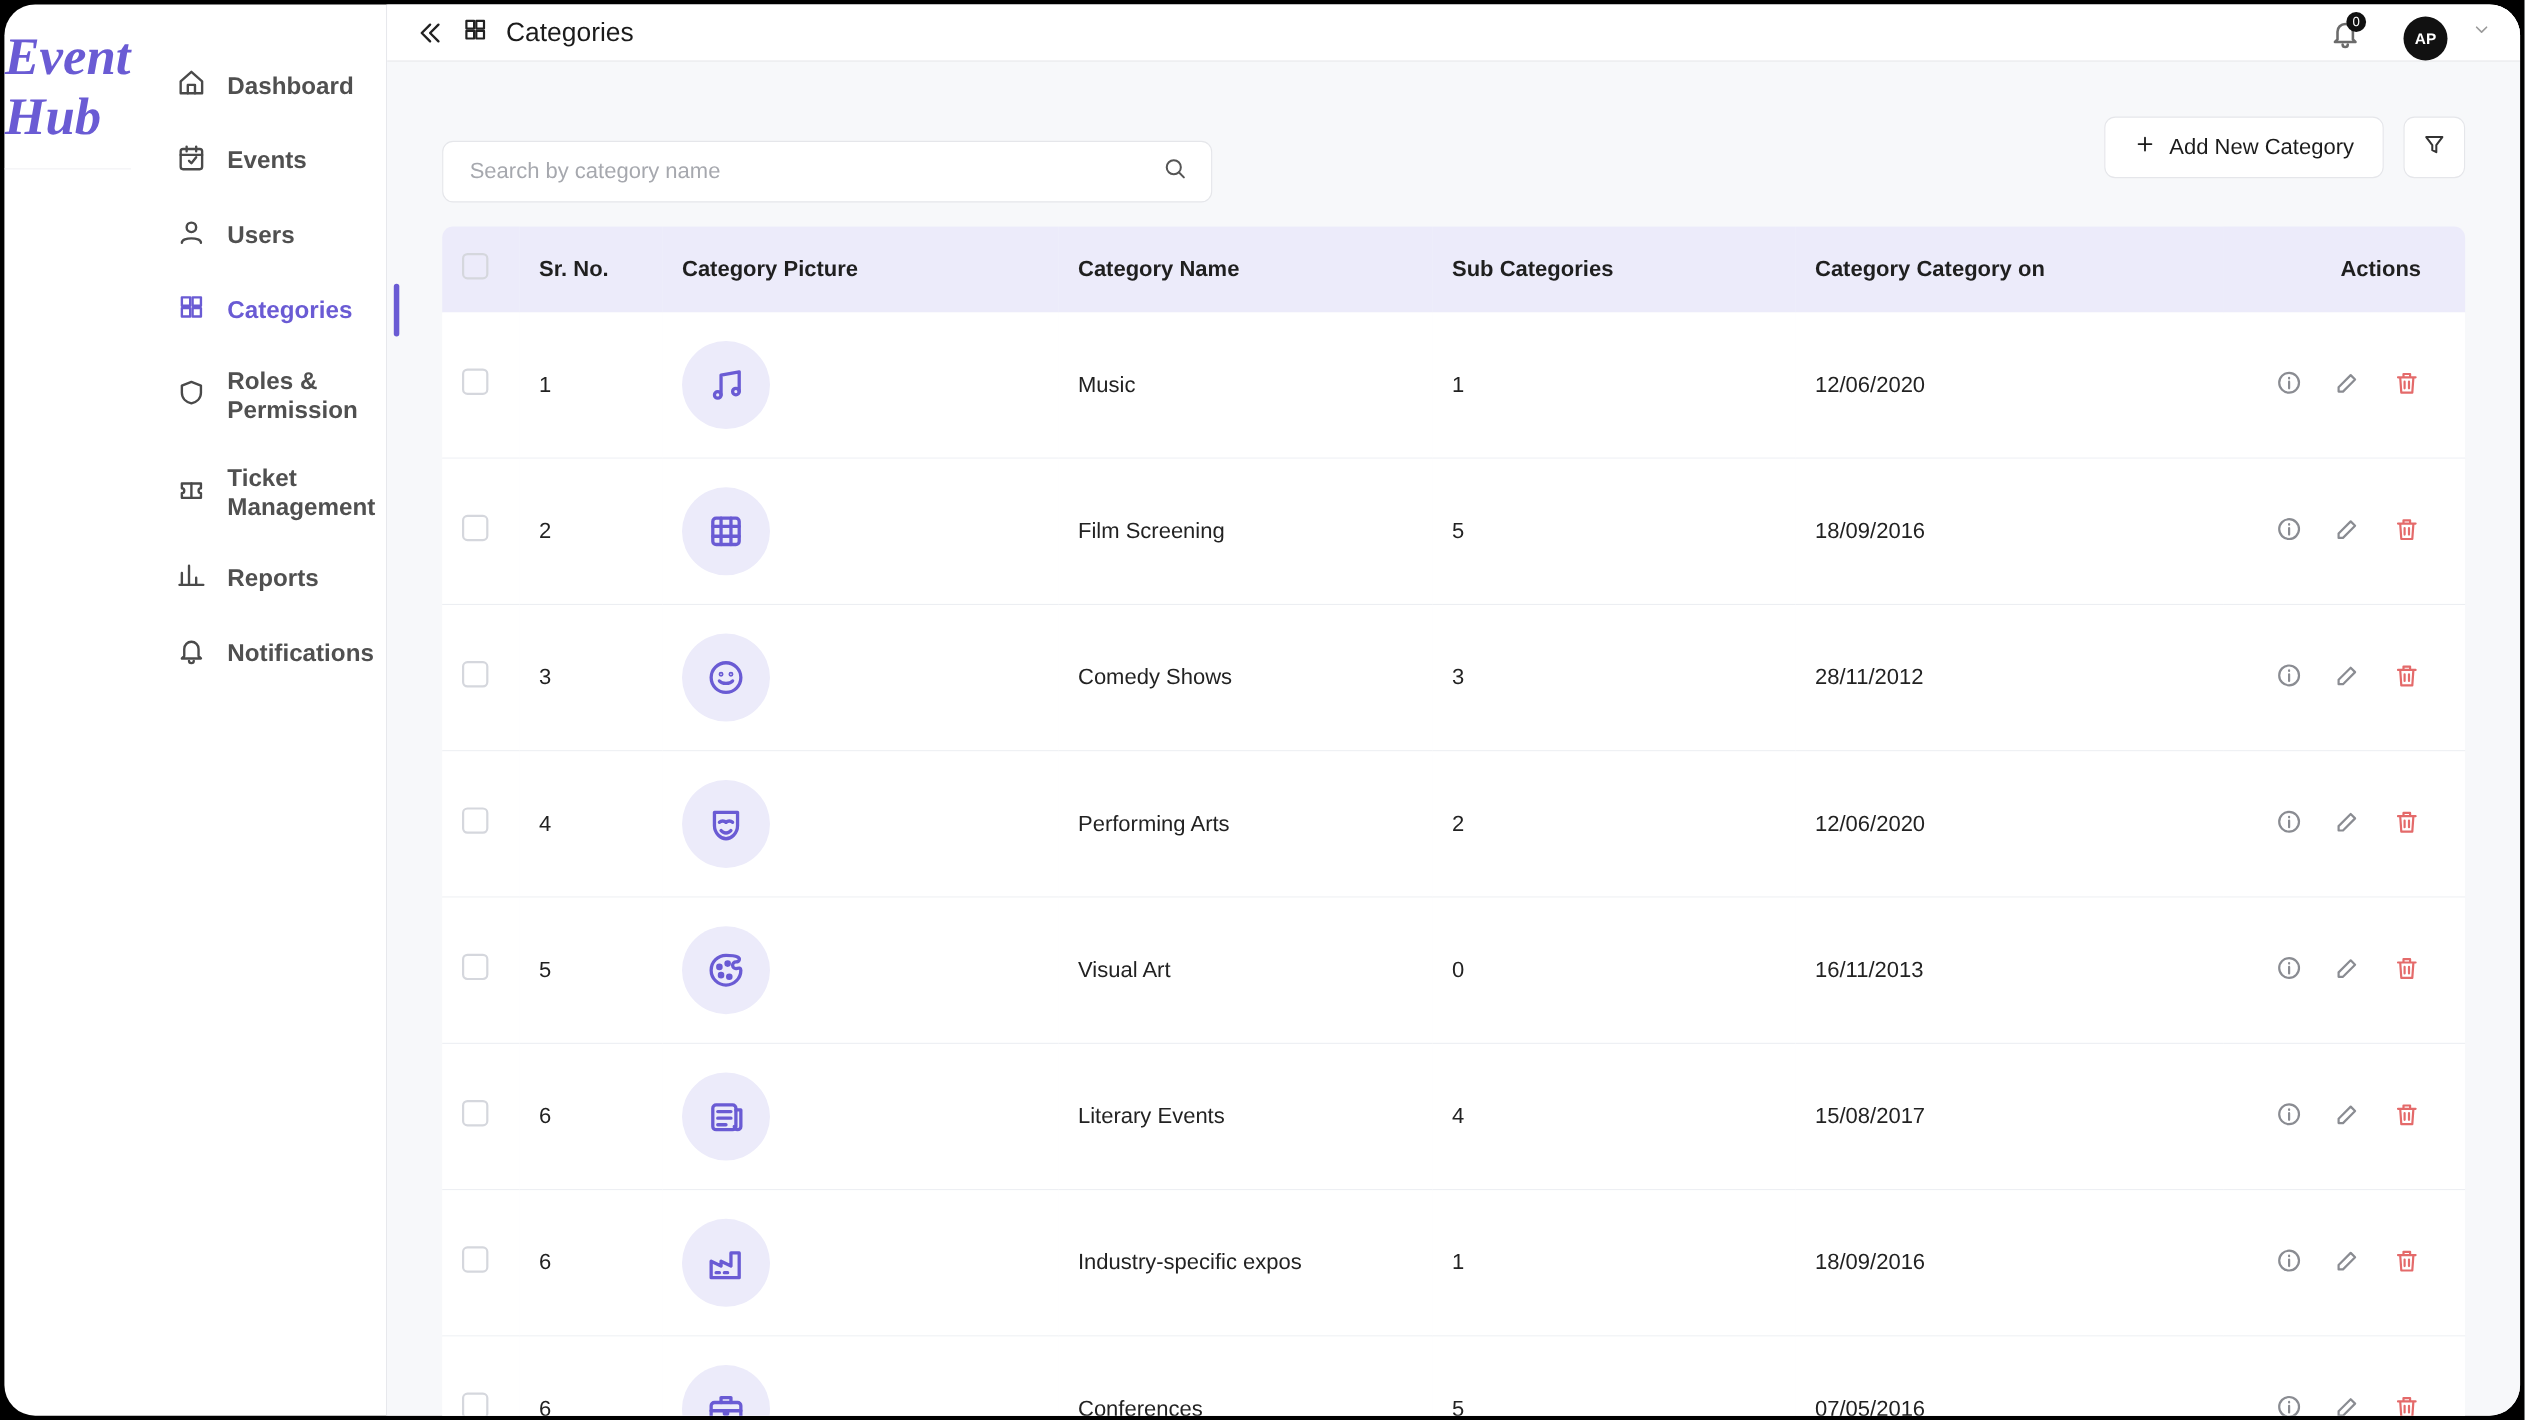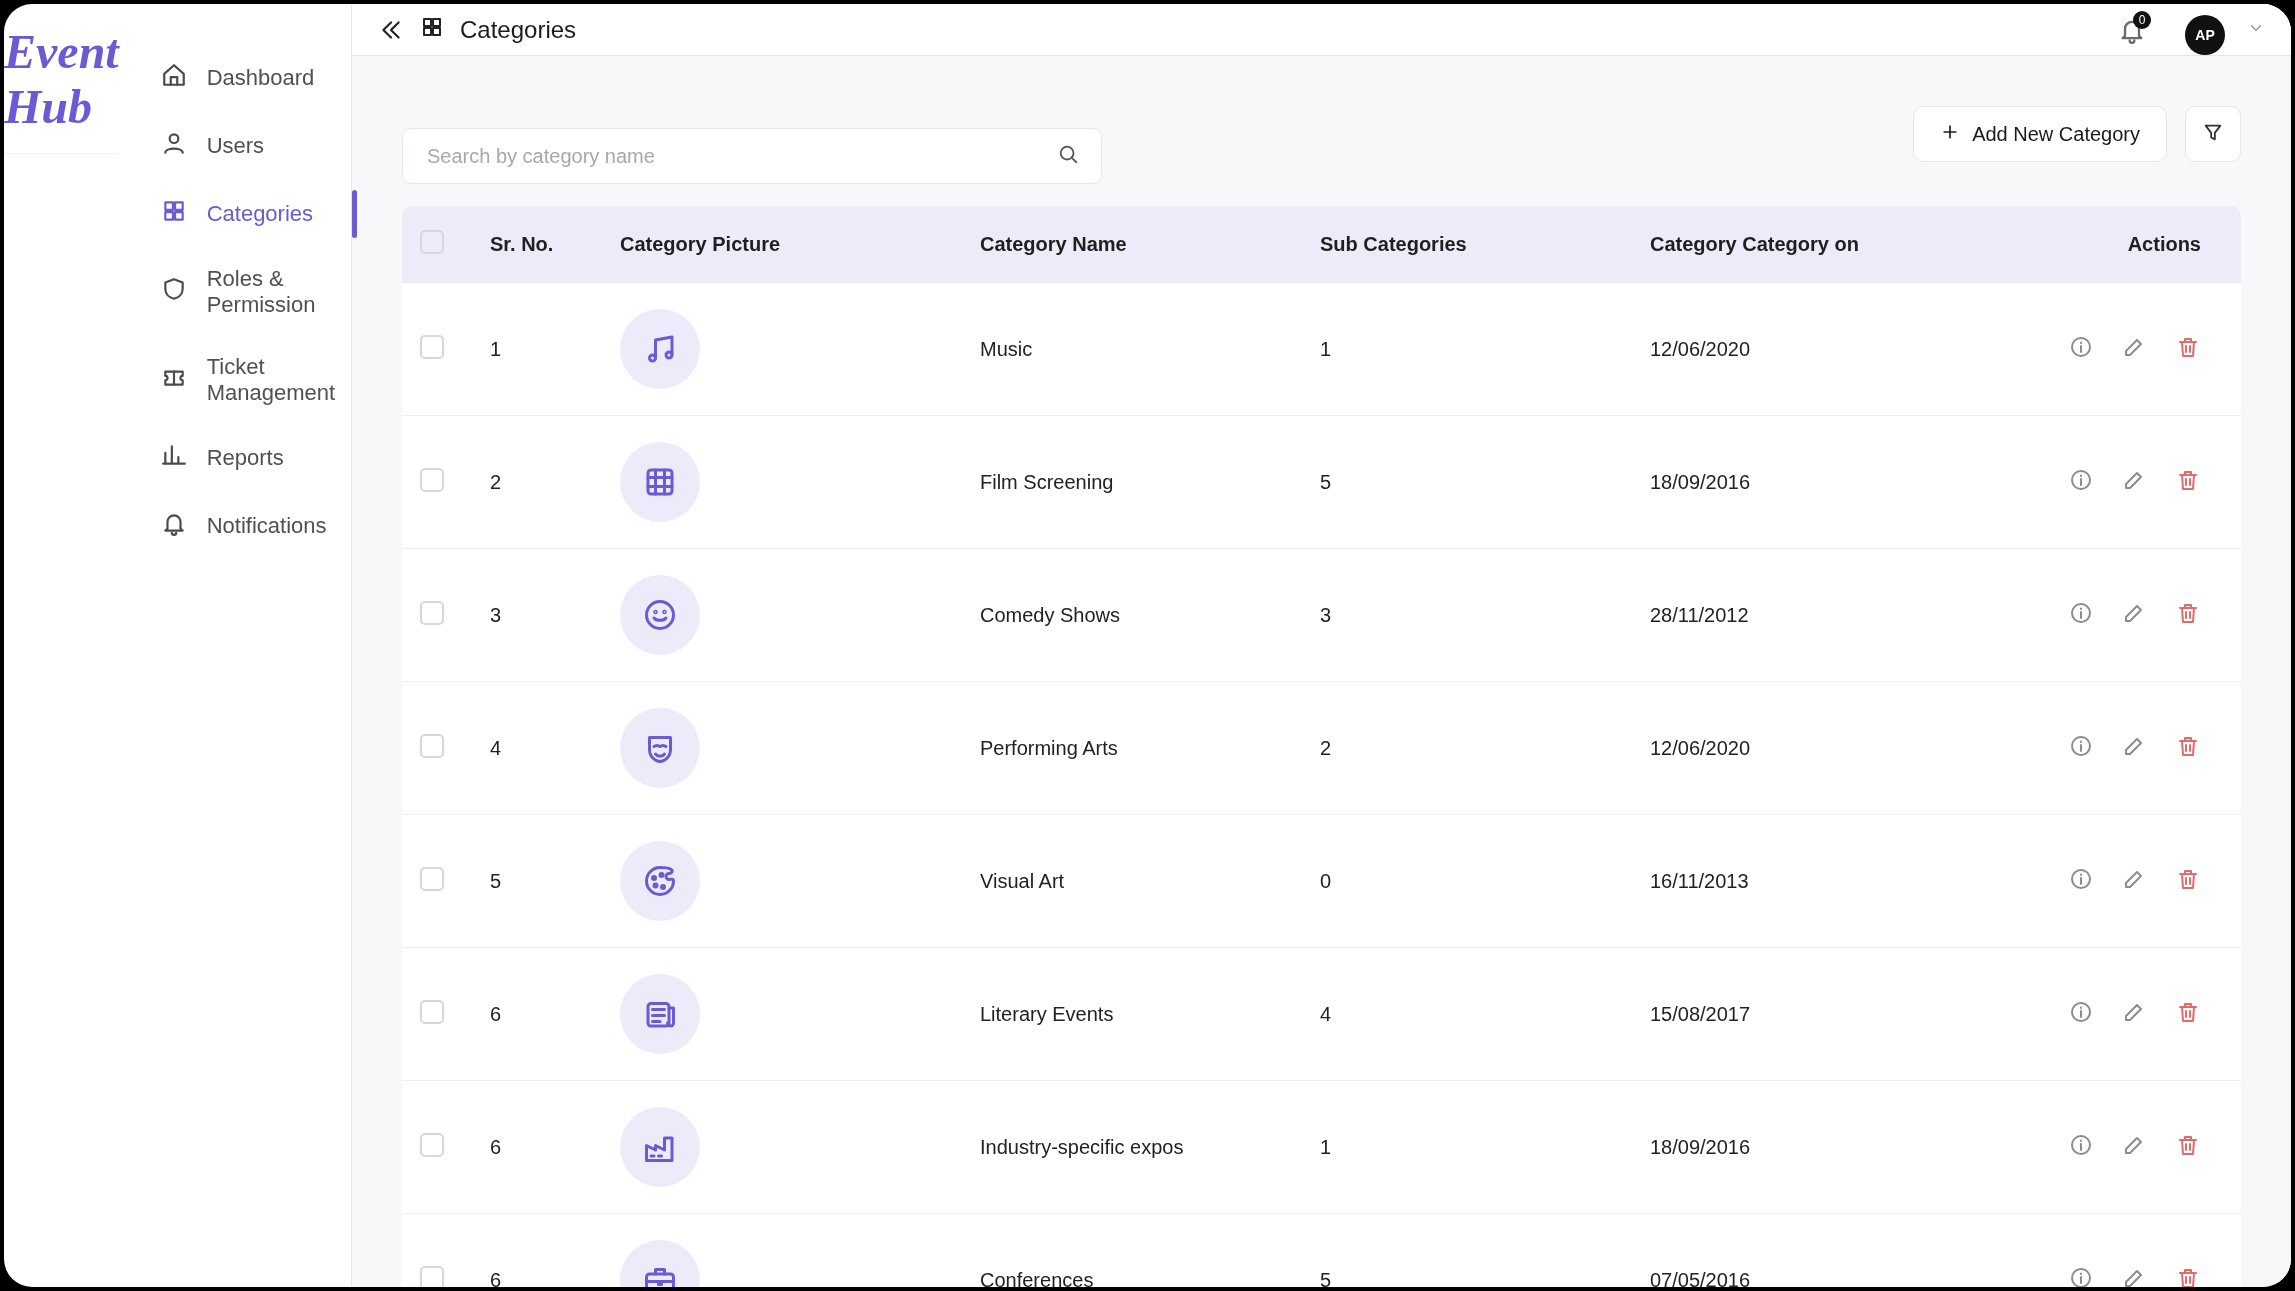--- a/index.html
+++ b/index.html
@@ -36,21 +36,21 @@
 .brand{
   height:150px;display:flex;align-items:center;justify-content:center;
   color:var(--brand);font-size:48px;font-weight:700;font-style:italic;
   font-family:"Segoe Script","Brush Script MT",cursive;
   border-bottom:1px solid #f1f1f4;
 }
 .nav{padding-top:40px}
 .nav-item{
   display:flex;align-items:center;gap:20px;
   padding:18px 22px 18px 42px;
-  color:var(--muted2);font-weight:400;font-size:22px;
+  color:var(--muted2);font-weight:700;font-size:22px;
   cursor:pointer;position:relative;
 }
 .nav-item svg{width:26px;height:26px;flex:none;color:#4a4a4a}
 .nav-item.active{color:var(--brand);}
 .nav-item.active svg{color:var(--brand)}
 .nav-item.active::after{
   content:"";position:absolute;right:0;top:10px;bottom:10px;width:5px;
   background:var(--brand);border-radius:3px;
 }
 
@@ -262,20 +262,26 @@
 <div class="app">
 
   <aside class="sidebar">
     <div class="brand">Event Hub</div>
     <nav class="nav" id="nav">
         <div class="nav-item">
           <span><svg viewBox="0 0 24 24">
               <use href="#i-home"></use>
             </svg></span>
           <span>Dashboard</span>
+        </div>
+        <div class="nav-item">
+          <span><svg viewBox="0 0 24 24">
+              <use href="#i-calendar"></use>
+            </svg></span>
+          <span>Events</span>
         </div>
         <div class="nav-item">
           <span><svg viewBox="0 0 24 24">
               <use href="#i-user"></use>
             </svg></span>
           <span>Users</span>
         </div>
         <div class="nav-item active">
           <span><svg viewBox="0 0 24 24">
               <use href="#i-grid"></use>

